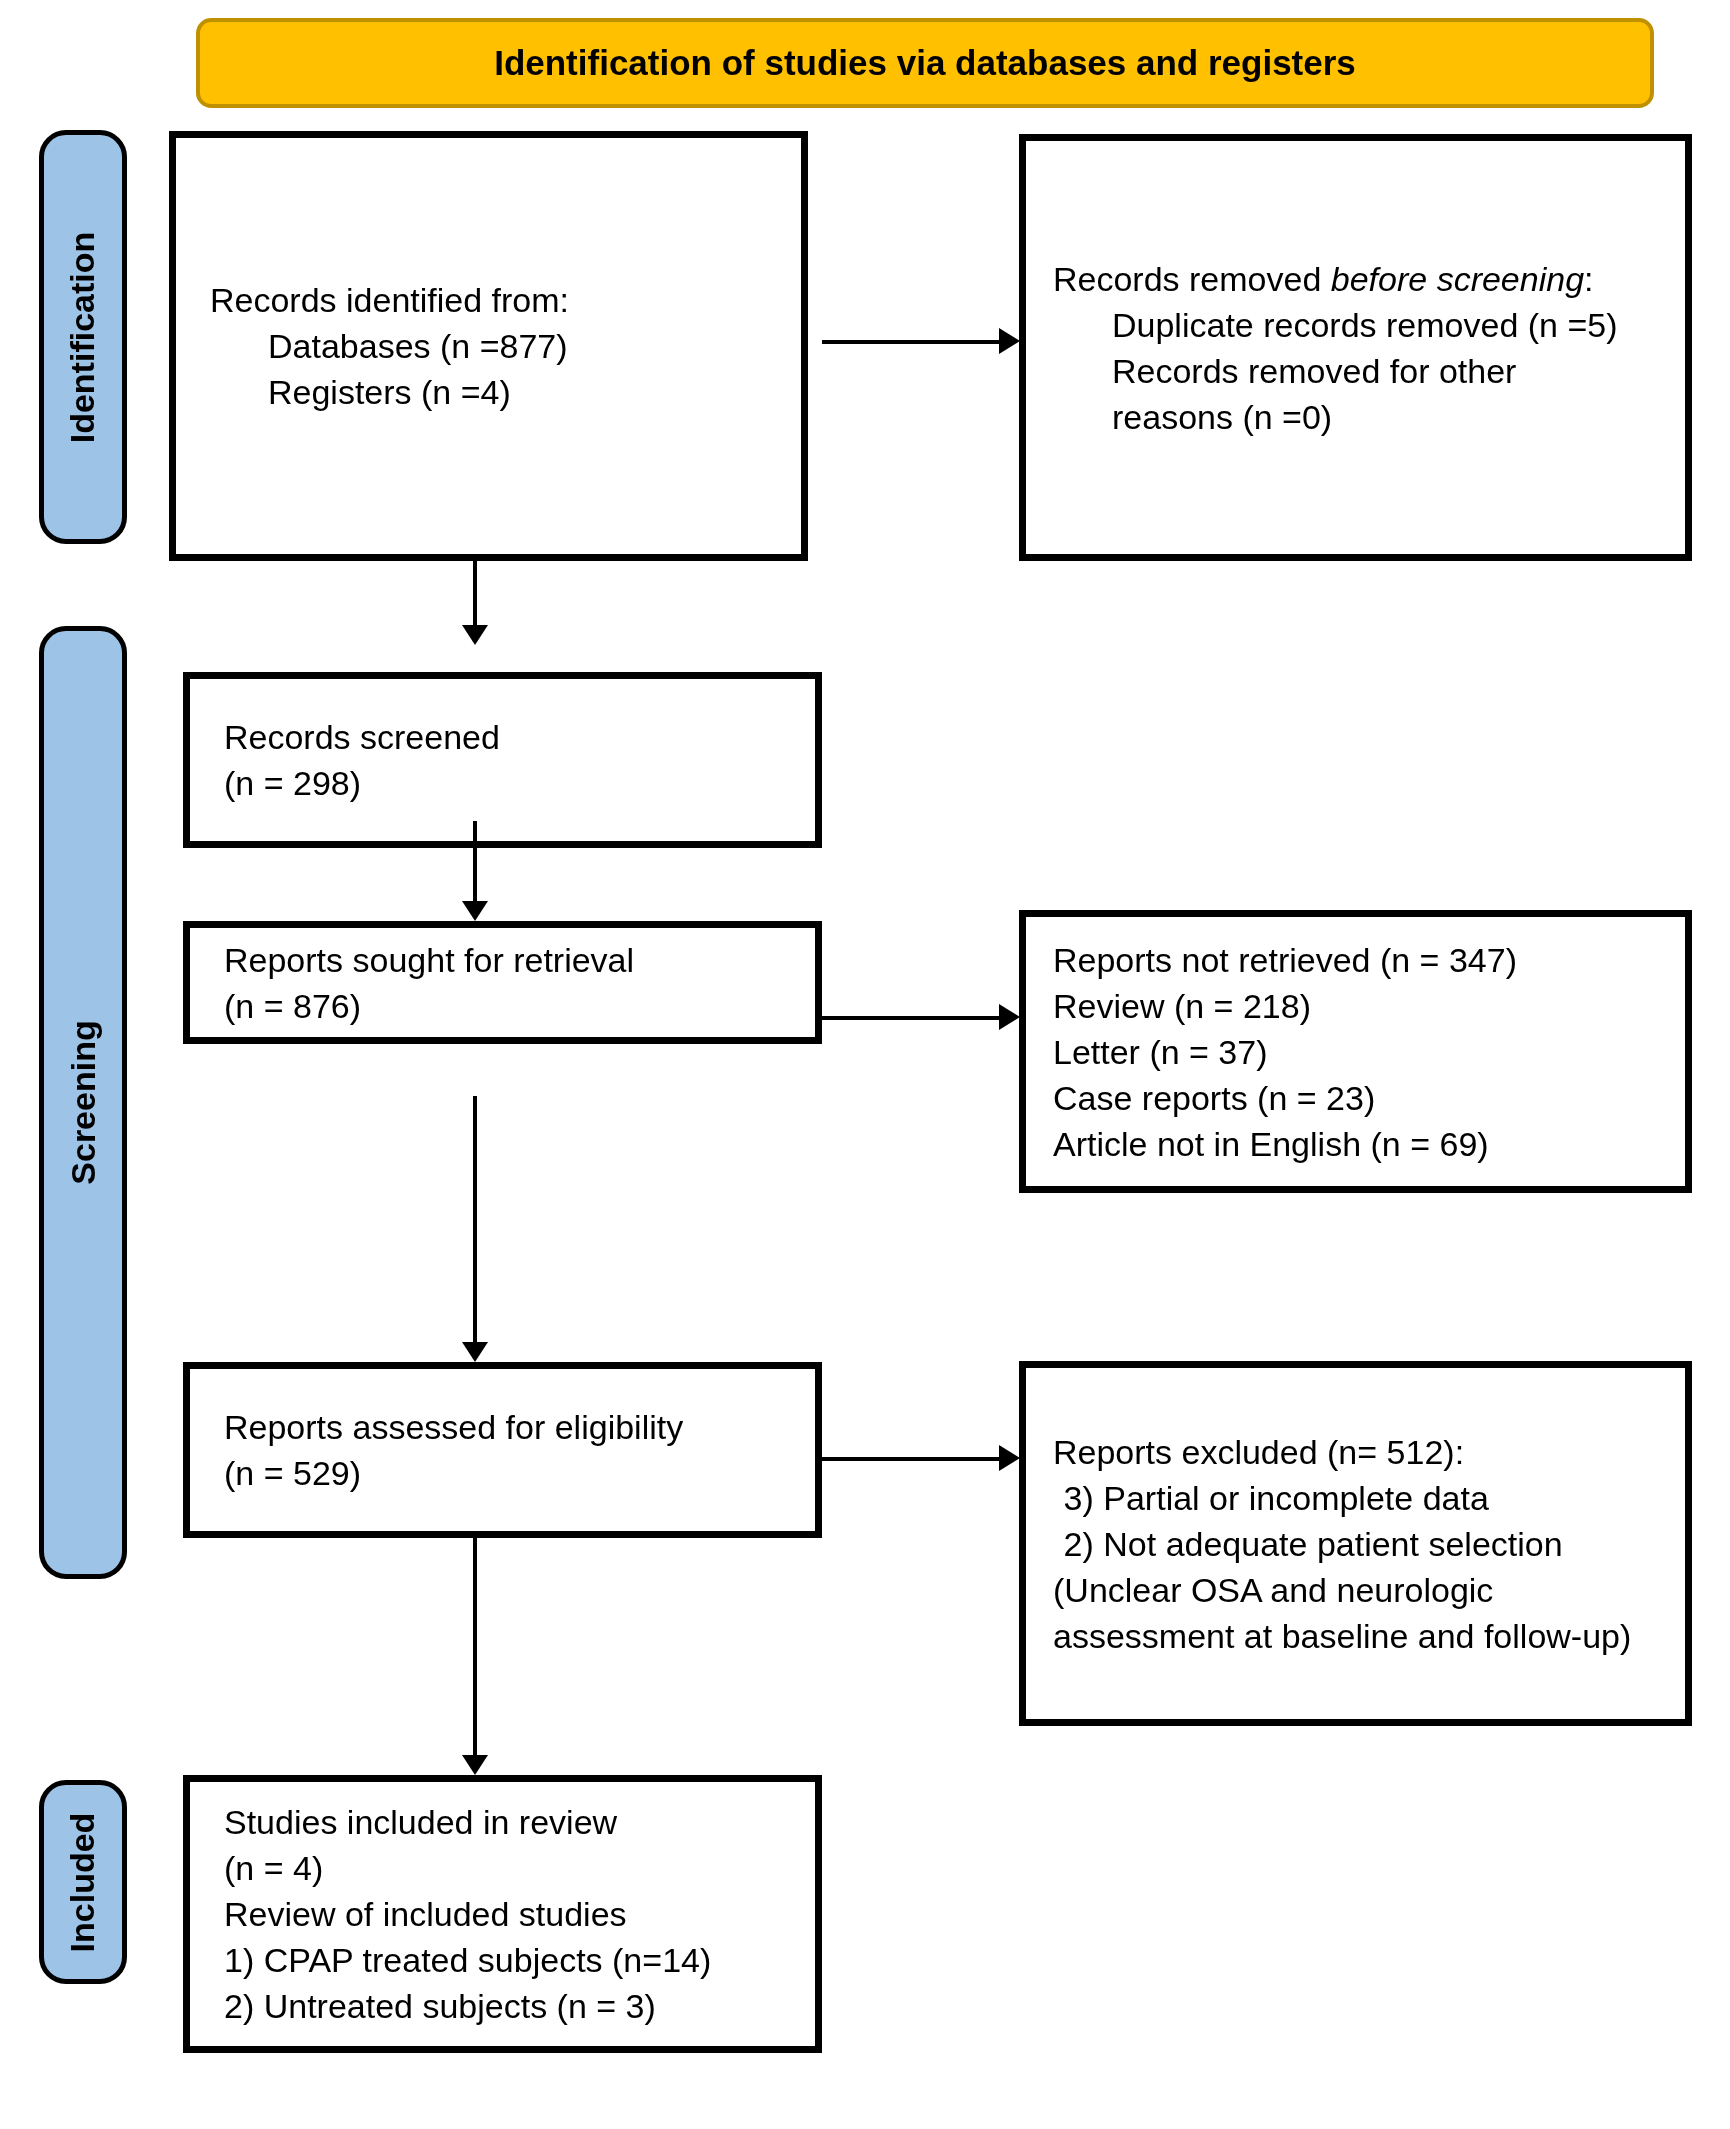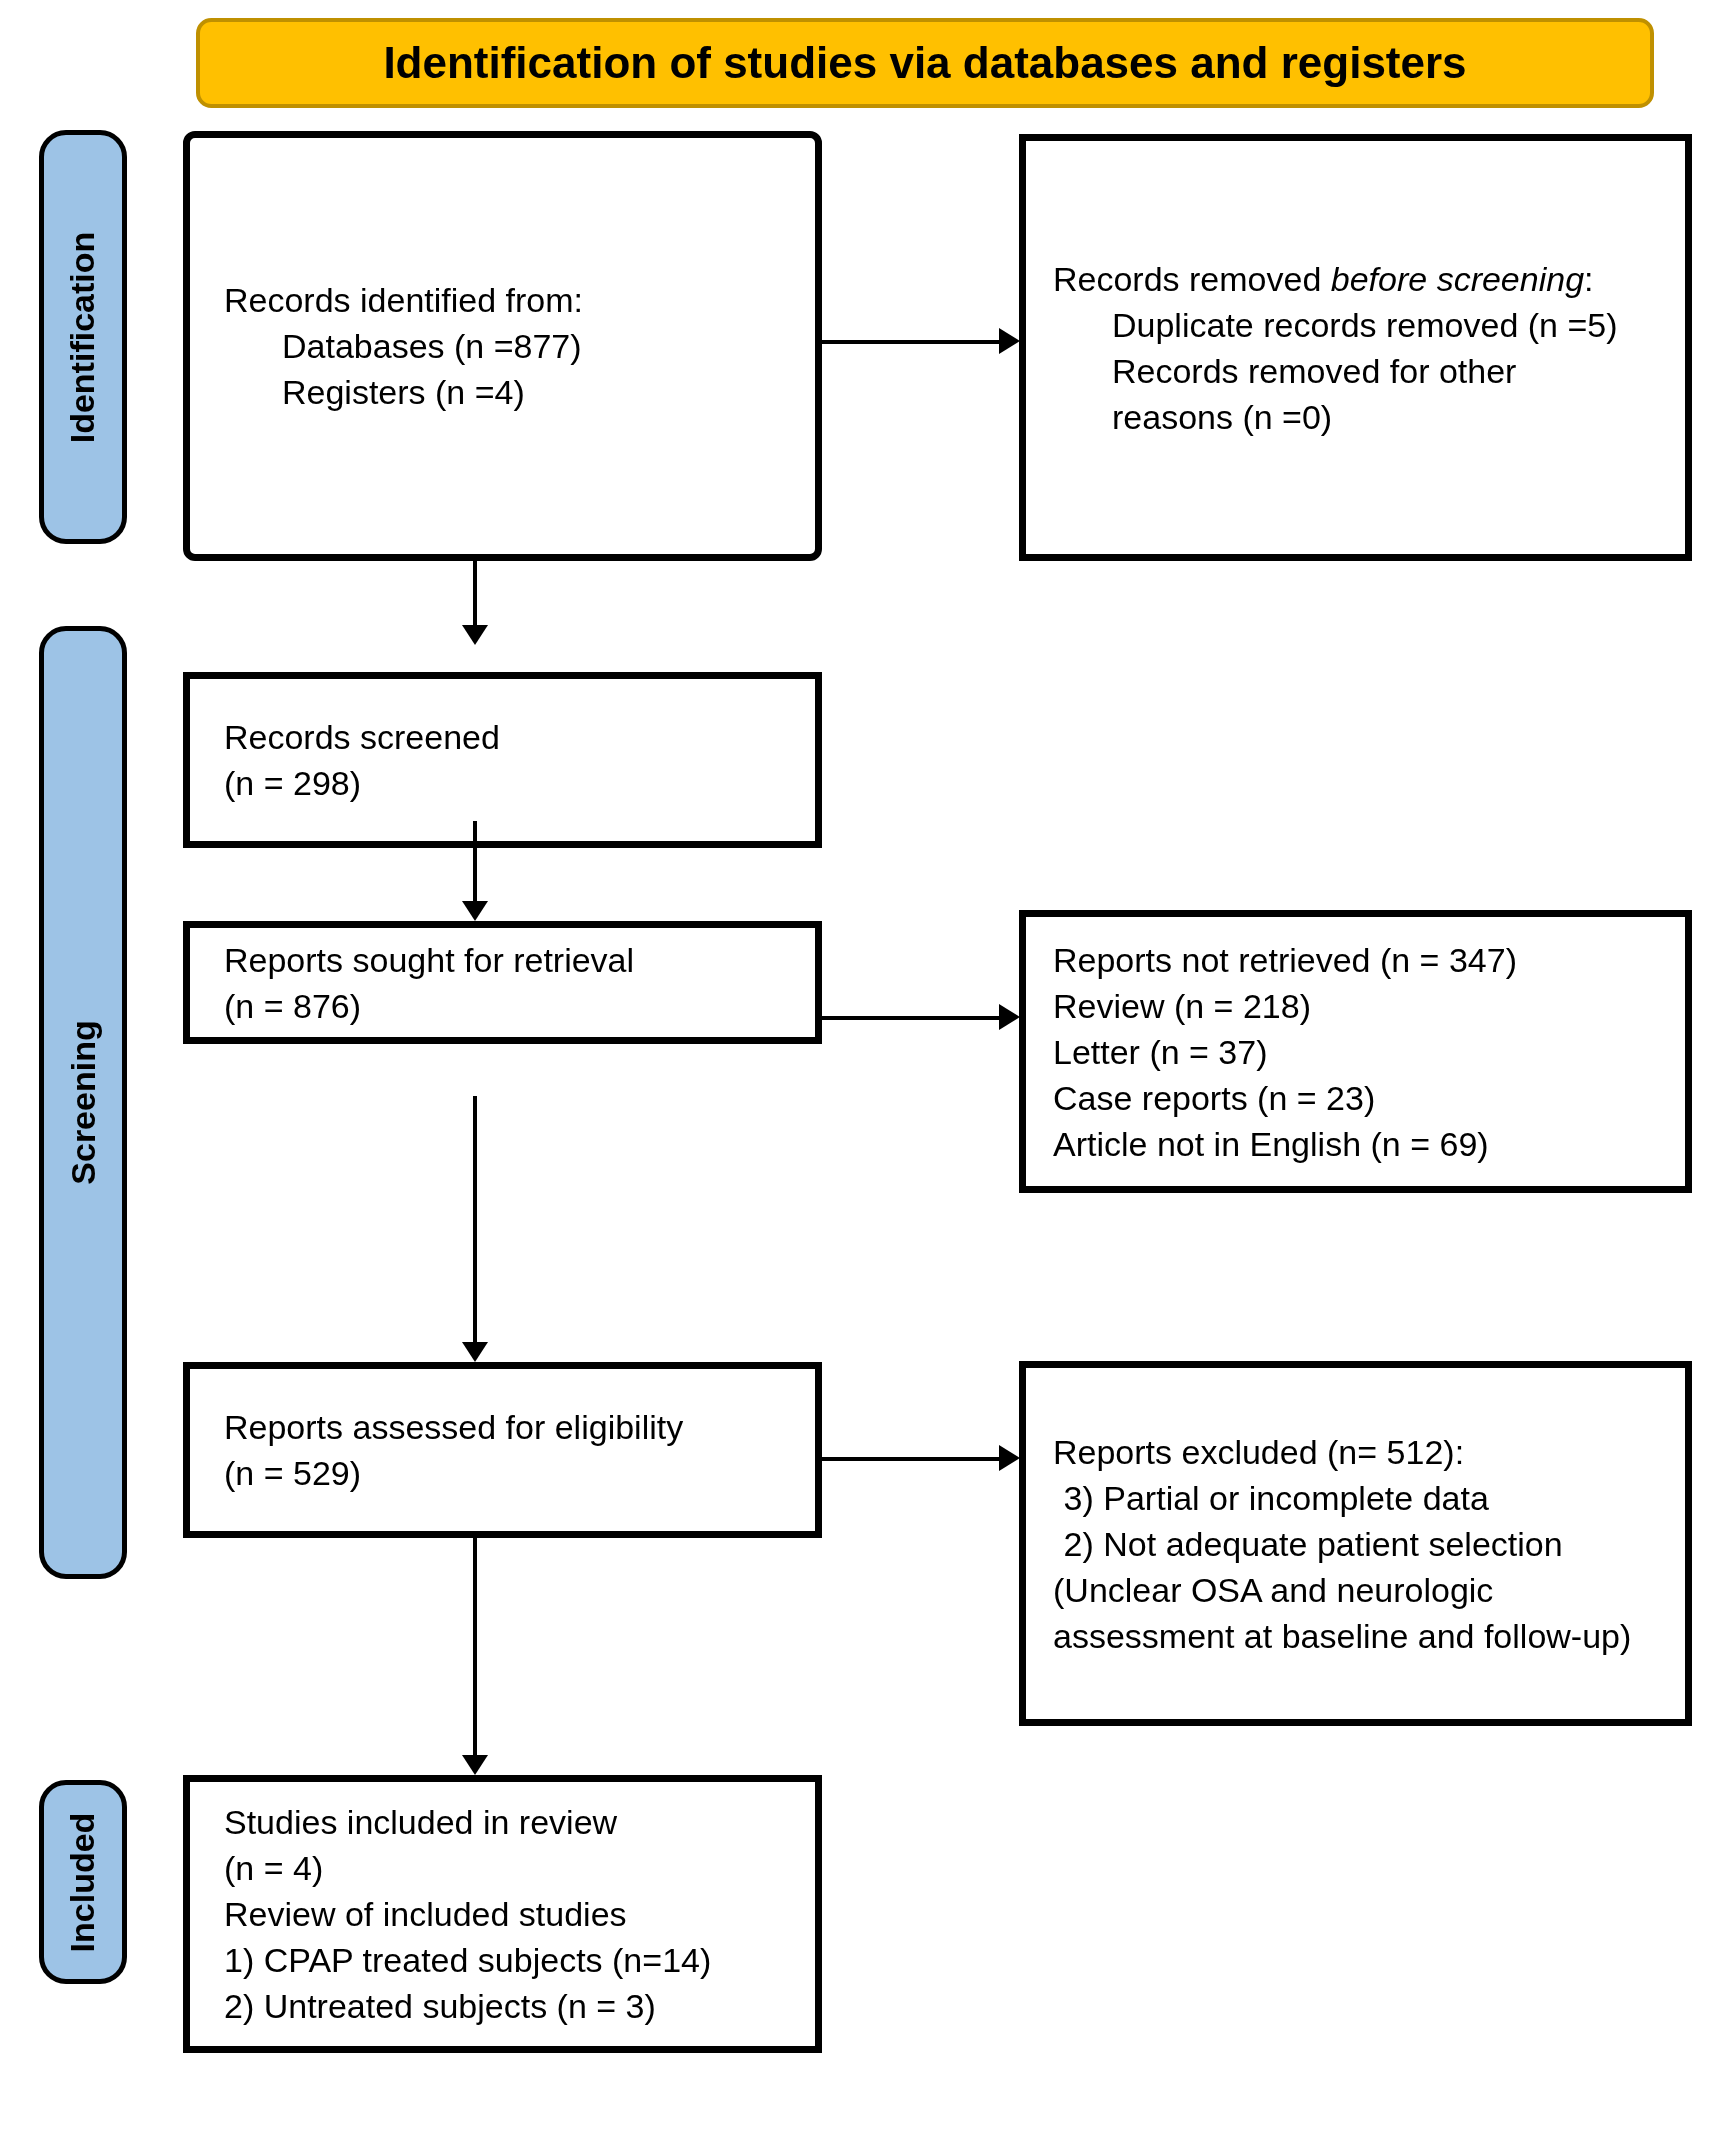--- a/index.html
+++ b/index.html
@@ -15,21 +15,21 @@
     background: #ffffff;
     overflow: hidden;
   }
   .banner {
     position: absolute;
     left: 196px; top: 17.7px; width: 1458px; height: 90px;
     background: #FFC000;
     border: 4.1px solid #BF9000;
     border-radius: 15.3px;
     display: flex; align-items: center; justify-content: center;
-    font-weight: bold; font-size: 44px;
+    font-weight: bold; font-size: 35px;
   }
   .stage {
     position: absolute;
     width: 88px;
     background: #9DC3E6;
     border: 5.9px solid #000;
     border-radius: 27px;
     display: flex; align-items: center; justify-content: center;
   }
   .stage-label {
@@ -80,21 +80,21 @@
   <div class="stage" style="left:39px; top:130px; height:414px;">
     <span class="stage-label">Identification</span>
   </div>
   <div class="stage" style="left:39px; top:626px; height:953px;">
     <span class="stage-label">Screening</span>
   </div>
   <div class="stage" style="left:39px; top:1780px; height:204px;">
     <span class="stage-label">Included</span>
   </div>
 
-  <div class="box pad-l" style="left:183px; top:131px; width:639px; height:430px;border-radius:12px;">
+  <div class="box pad-l" style="left:169px; top:131px; width:639px; height:430px;">
     <div class="line">Records identified from:</div>
     <div class="line indent">Databases (n =877)</div>
     <div class="line indent">Registers (n =4)</div>
   </div>
 
   <div class="box pad-r" style="left:1019px; top:134px; width:673px; height:427px;">
     <div class="line"><span>Records removed </span><span class="it">before screening</span><span>:</span></div>
     <div class="line indent-r">Duplicate records removed (n =5)</div>
     <div class="line indent-r">Records removed for other</div>
     <div class="line indent-r">reasons (n =0)</div>

